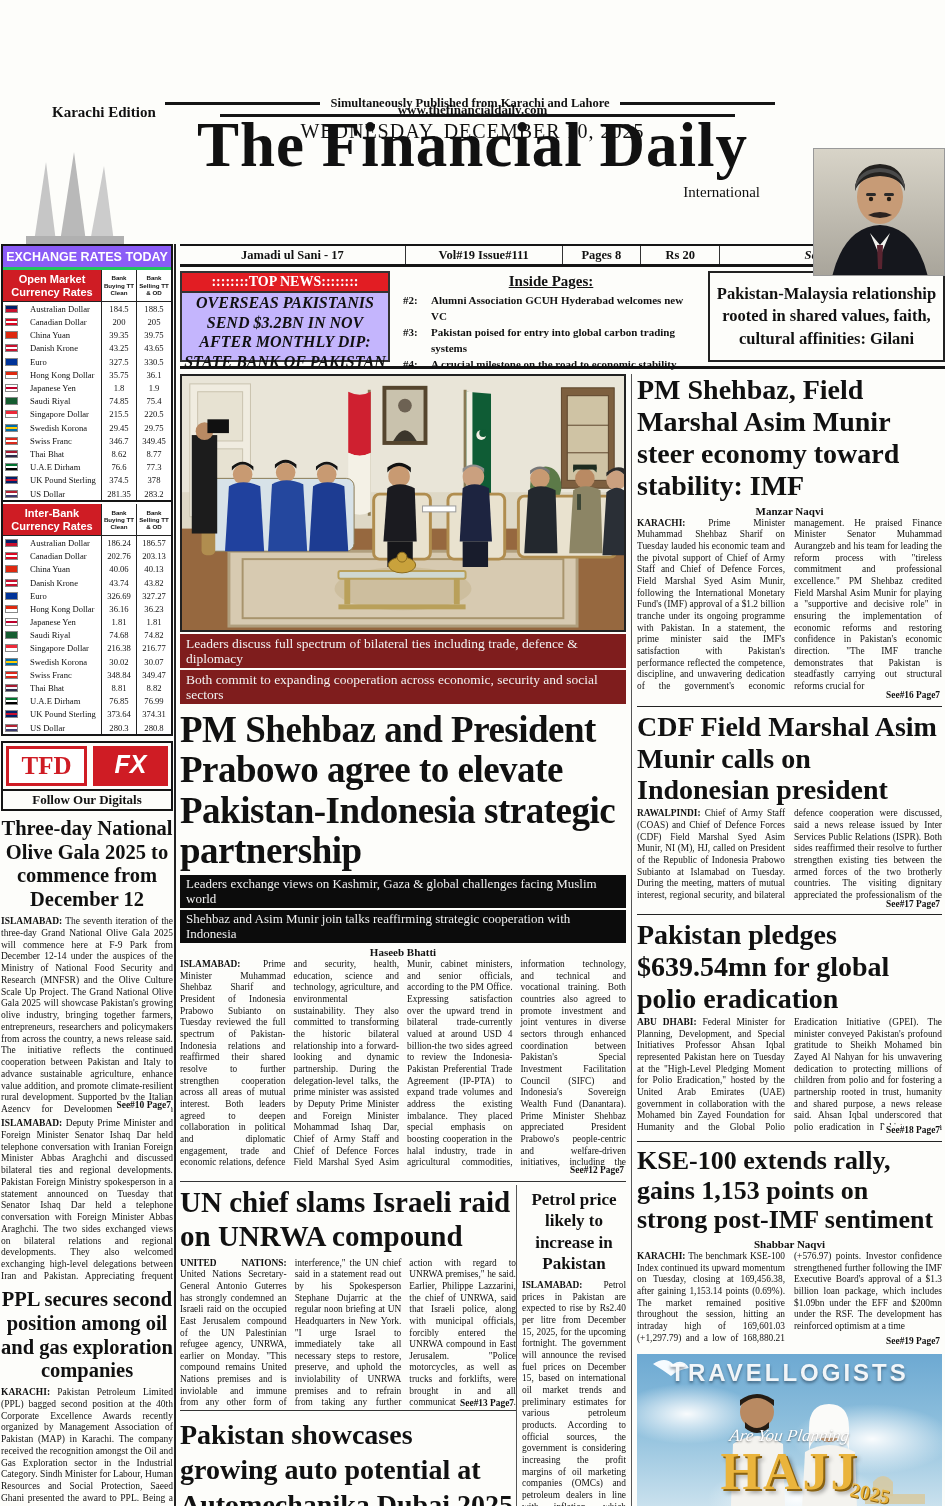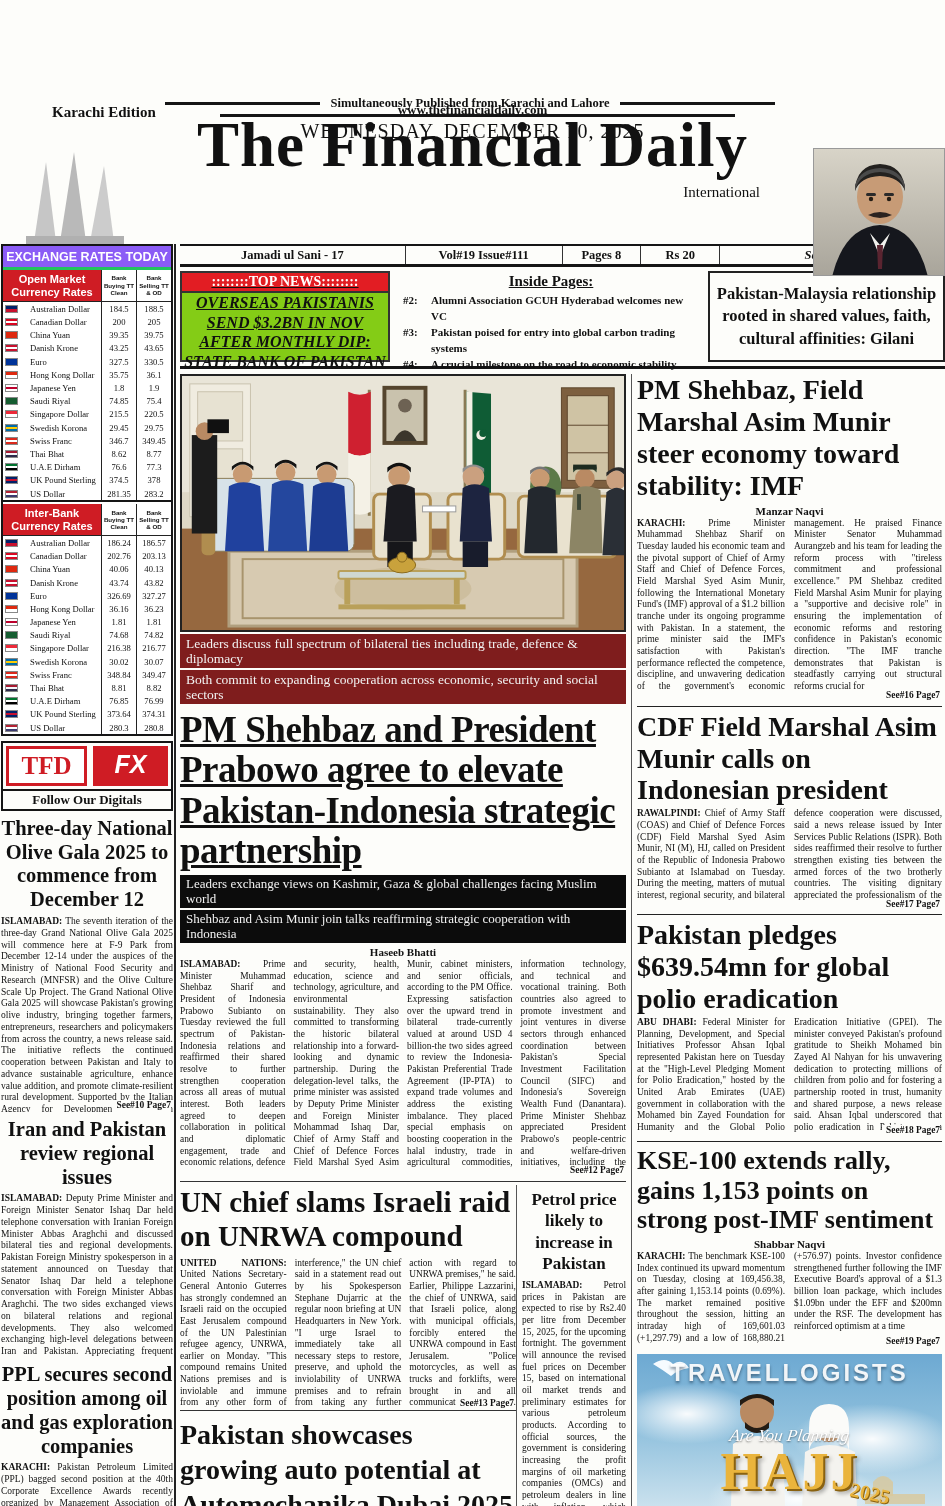--- a/index.html
+++ b/index.html
@@ -26,38 +26,38 @@
   .main-right { flex:1; padding-left:4px; display:flex; flex-direction:column; }
 
   
   .infobar { display:flex; border-top:2px solid #151515; border-bottom:3px solid #151515; height:23px; align-items:stretch; font-size:12.5px; font-weight:bold; }
   .infobar .cell { display:flex; align-items:center; justify-content:center; border-right:1px solid #333; }
   .infobar .cell:last-child { border-right:none; font-style:italic; }
   .c0{flex:2.6} .c1{flex:1.8} .c2{flex:.9} .c3{flex:.9} .c4{flex:2.6}
 
   
   .top-row { display:flex; gap:3px; margin-top:4px; padding-bottom:4px; border-bottom:3px solid #151515; height:98px; }
-  .topnews { width:210px; border:2px solid #333; display:flex; flex-direction:column; background:#84cc16;text-decoration:underline; }
+  .topnews { width:210px; border:2px solid #333; display:flex; flex-direction:column; background:#c4b5fd; }
   .topnews-label { background:#e21d23; color:#fff; font-weight:bold; font-size:14px; text-align:center; padding:1px 0; border-bottom:2px solid #333; }
   .topnews-head { flex:1; display:flex; align-items:center; justify-content:center; font-style:italic; font-weight:bold; font-size:16px; line-height:1.23; text-align:center; padding:0 2px; }
   .insidepages { width:312px; padding:2px 6px 0 10px; }
   .ip-title { text-align:center; font-weight:bold; font-size:15px; text-decoration:underline; margin-bottom:3px; }
   .ip-item { display:flex; gap:8px; font-size:11px; line-height:1.45; }
   .ip-page { width:20px; flex:none; }
   .gilani-box { flex:1; border:2px solid #222; display:flex; align-items:center; justify-content:center; text-align:center; font-weight:bold; font-size:16.5px; line-height:1.35; padding:2px 4px; }
 
   .cols-row { display:flex; margin-top:5px; }
   .middle { width:452px; border-right:1px solid #555; padding-right:5px; }
   .rightcol { width:310px; padding-left:5px; }
 
   
   .photo { width:100%; height:258px; border:2px solid #222; display:block; background:#e9e5d8; }
   .caption-bar { background:#7f1d1d; color:#f2f2f2; font-size:13.5px; padding:1.5px 6px; margin-top:2px; line-height:1.15; }
 
-  .main-headline { font-size:37px; font-weight:bold; line-height:1.09; margin:6px 0 4px; letter-spacing:-.5px;text-decoration:underline; }
+  .main-headline { font-size:37px; font-weight:bold; line-height:1.09; margin:6px 0 4px; letter-spacing:-.5px; }
   .subhead-bar { background:#0c0c0c; color:#f2f2f2; font-size:13px; padding:1.5px 6px; margin-top:2px; line-height:1.15; }
 
   .byline { text-align:center; font-weight:bold; font-size:11px; margin:3px 0 1px; }
   .body-text { position:relative; text-align:justify; font-size:9.4px; line-height:1.24; overflow:hidden; }
   .body-text b.dl { text-transform:uppercase; }
   .cont { position:absolute; bottom:0; right:2px; font-weight:bold; background:#fdfdfa; padding-left:4px; }
   .cols4 { column-count:4; column-gap:8px; height:218px; }
   .cols3 { column-count:3; column-gap:8px; }
   .cols2 { column-count:2; column-gap:9px; }
 
@@ -439,21 +439,20 @@
       <article class="sb-article">
         <h2 class="sb-headline">Three-day National Olive Gala 2025 to commence from December 12</h2>
         <div class="body-text sb-body olive-body">
           <b class="dl">ISLAMABAD:</b>
           <span>The seventh iteration of the three-day Grand National Olive Gala 2025 will commence here at F-9 Park from December 12-14 under the auspices of the Ministry of National Food Security and Research (MNFSR) and the Olive Culture Scale Up Project. The Grand National Olive Gala 2025 will showcase Pakistan's growing olive industry, bringing together farmers, entrepreneurs, researchers and policymakers from across the country, a news release said. The initiative reflects the continued cooperation between Pakistan and Italy to advance sustainable agriculture, enhance value addition, and promote climate-resilient rural development. Supported by the Italian Agency for Development Cooperation (AICS) and implemented through CIHEAM Bari, the Olive Culture Scale Up Project aims to strengthen every link of the olive value chain from cultivation and processing to marketing and export</span>
           <span class="cont">See#10 Page7</span>
         </div>
       </article>
 
       <article class="sb-article">
-        <h2 class="sb-headline">Iran and Pakistan review regional issues</h2>
         <div class="body-text sb-body iran-body">
           <b class="dl">ISLAMABAD:</b>
           <span>Deputy Prime Minister and Foreign Minister Senator Ishaq Dar held telephone conversation with Iranian Foreign Minister Abbas Araghchi and discussed bilateral ties and regional developments. Pakistan Foreign Ministry spokesperson in a statement announced on Tuesday that Senator Ishaq Dar held a telephone conversation with Foreign Minister Abbas Araghchi. The two sides exchanged views on bilateral relations and regional developments. They also welcomed exchanging high-level delegations between Iran and Pakistan. Appreciating frequent high-level exchanges on matters of mutual interest, they looked forward to engaging during the upcoming International Forum of Peace and Trust in Ashgabat, Turkmenistan later this week. -NNI</span>
         </div>
       </article>
 
       <article class="sb-article">
         <h2 class="sb-headline">PPL secures second position among oil and gas exploration companies</h2>
         <div class="body-text sb-body ppl-body">
           <b class="dl">KARACHI:</b>

